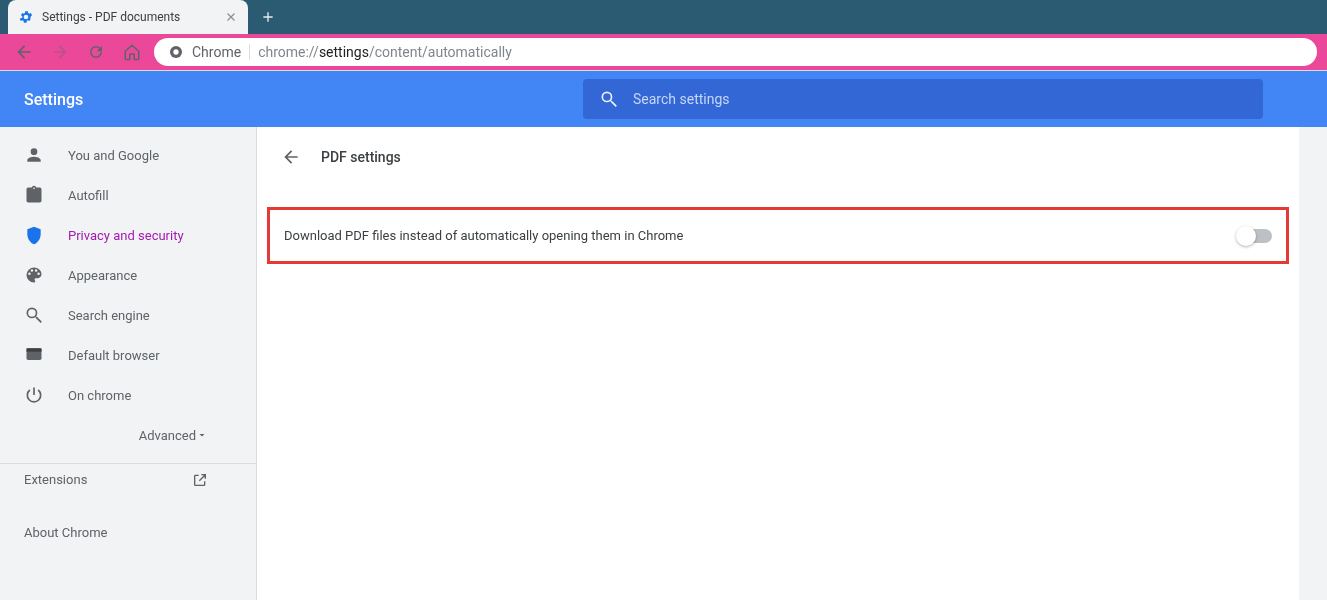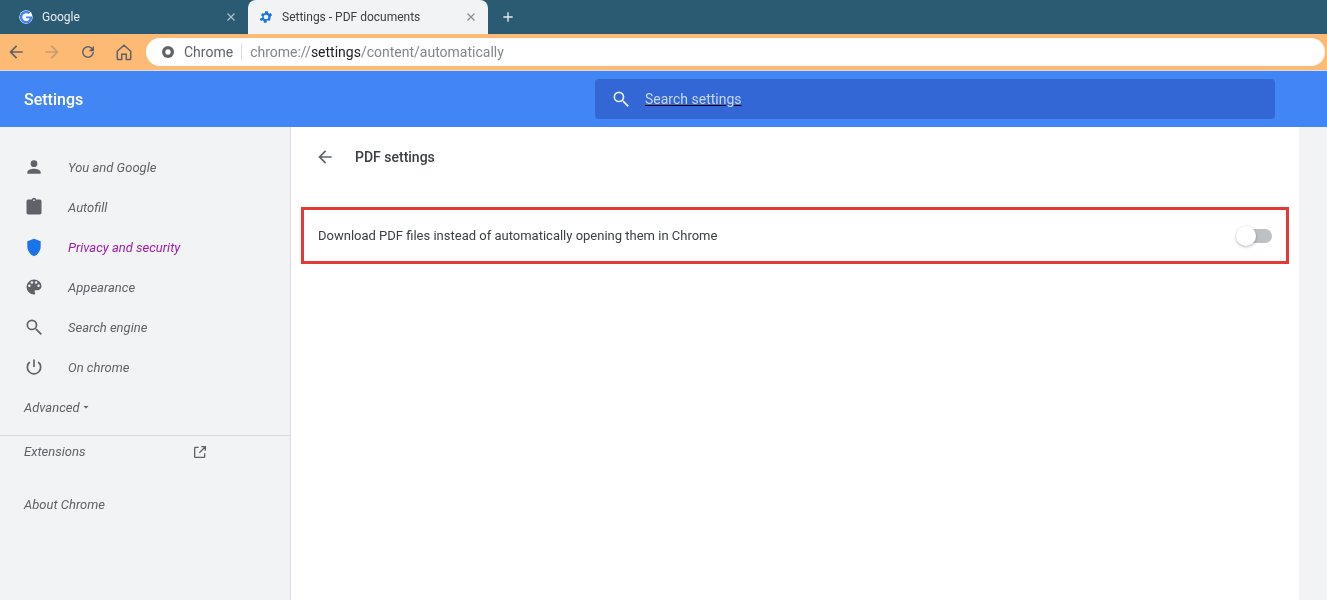--- a/index.html
+++ b/index.html
@@ -11,78 +11,64 @@
 .tab.inactive { background: #2b5b73; color: #e8eaed; }
 .tab.active { background: #f1f3f4; color: #3c4043; margin-top: 40px; }
 .tab .favicon { width: 16px; height: 16px; margin-right: 8px; flex-shrink: 0; }
 .tab .title { flex: 1; white-space: nowrap; overflow: hidden; text-overflow: ellipsis; }
 .tab .close { width: 14px; height: 14px; margin-left: 6px; opacity: 0.7; cursor: pointer; }
 .tab.inactive .close { color: #e8eaed; }
 .tab.active .close { color: #5f6368; }
 .new-tab { width: 28px; height: 28px; display: flex; align-items: center; justify-content: center; color: #e8eaed; margin-left: 6px; margin-bottom: 3px; cursor: pointer; border-radius: 4px; }
 
 
-.address-bar { height: 37px; background: #fdba74; display: flex; align-items: center; padding: 0 2px; gap: 8px; border-bottom: 1px solid #dadce0; }
+.address-bar { height: 37px; background: #ec4899; display: flex; align-items: center; padding: 0 10px; gap: 8px; border-bottom: 1px solid #dadce0; }
 .nav-btn { width: 28px; height: 28px; display: flex; align-items: center; justify-content: center; color: #5f6368; cursor: pointer; border-radius: 50%; }
 .nav-btn.disabled { opacity: 0.35; cursor: default; }
 .omnibox { flex: 1; height: 28px; background: #fff; border-radius: 14px; display: flex; align-items: center; padding: 0 14px; font-size: 14px; color: #5f6368; gap: 8px; max-width: 1200px; }
 .omnibox .site-icon { width: 16px; height: 16px; color: #5f6368; }
 .omnibox .site-label { color: #5f6368; }
 .omnibox .sep { width: 1px; height: 16px; background: #dadce0; }
 .omnibox .url { color: #80868b; }
 .omnibox .url .bold { color: #202124; }
 
 
 .settings-header { height: 56px; background: #4285f4; display: flex; align-items: center; padding: 0 24px; }
 .settings-title { color: #fff; font-size: 16px; font-weight: 500; }
-.search-box { margin-left: auto; margin-right: 28px; width: 680px; height: 40px; background: #3367d6; border-radius: 4px; display: flex; align-items: center; padding: 0 16px; gap: 14px; text-decoration: underline; }
+.search-box { margin-left: auto; margin-right: 40px; width: 680px; height: 40px; background: #3367d6; border-radius: 4px; display: flex; align-items: center; padding: 0 16px; gap: 14px; }
 .search-box .icon { color: #fff; opacity: 0.9; }
 .search-box input { background: transparent; border: none; outline: none; color: #fff; font-size: 14px; flex: 1; }
 .search-box input::placeholder { color: #c5d6f7; }
 
 
 .content { display: flex; height: calc(100% - 127px); }
-.sidebar { width: 290px; background: #f1f3f4; padding-top: 20px; font-style: italic; }
+.sidebar { width: 256px; background: #f1f3f4; padding-top: 8px; }
 .side-item { height: 40px; display: flex; align-items: center; padding-left: 24px; gap: 24px; font-size: 13px; color: #5f6368; cursor: pointer; }
 .side-item.active { color: #a21caf; }
 .side-item .icon { width: 20px; height: 20px; display: flex; align-items: center; justify-content: center; }
 .side-divider { height: 1px; background: #dadce0; margin: 8px 0; }
-.side-advanced { height: 40px; display: flex; align-items: center; padding: 0 24px; font-size: 13px; color: #5f6368; cursor: pointer; justify-content: flex-start; width: 232px; }
+.side-advanced { height: 40px; display: flex; align-items: center; padding: 0 24px; font-size: 13px; color: #5f6368; cursor: pointer; justify-content: flex-end; width: 232px; }
 .side-ext { height: 40px; display: flex; align-items: flex-start; padding: 0 24px; font-size: 13px; color: #5f6368; cursor: pointer; justify-content: space-between; width: 232px; }
 
 .main { flex: 1; background: #fff; border-left: 1px solid #dadce0; margin-right: 28px; padding: 20px 24px; }
 .page-head { display: flex; align-items: center; gap: 20px; margin-bottom: 40px; }
 .back-arrow { color: #5f6368; cursor: pointer; width: 20px; height: 20px; }
 .page-title { font-size: 14px; color: #3c4043; font-weight: 500; }
 
 .option-row { border: 3px solid #e53935; padding: 18px 14px; display: flex; align-items: center; justify-content: space-between; margin: 16px -14px; }
 .option-label { font-size: 13px; color: #3c4043; }
 .toggle { width: 34px; height: 14px; background: #bdc1c6; border-radius: 7px; position: relative; cursor: pointer; }
 .toggle::after { content: ''; position: absolute; left: -2px; top: -3px; width: 20px; height: 20px; background: #fff; border-radius: 50%; box-shadow: 0 1px 3px rgba(0,0,0,0.3); }
 
 svg { display: block; }
 </style>
 </head>
 <body>
 
 <div class="tab-bar">
-  <div class="tab inactive">
-    <span class="favicon">
-      <svg viewBox="0 0 24 24" width="16" height="16">
-          <circle cx="12" cy="12" r="10" fill="#fff"></circle>
-          <path fill="#4285F4" d="M21.35 11.1h-9.18v2.92h5.35c-.23 1.4-1.7 4.1-5.35 4.1-3.22 0-5.85-2.66-5.85-5.95s2.63-5.95 5.85-5.95c1.83 0 3.06.78 3.76 1.45l2.56-2.47C16.73 3.67 14.6 2.7 12.17 2.7 6.98 2.7 2.77 6.9 2.77 12.1s4.2 9.4 9.4 9.4c5.43 0 9.02-3.8 9.02-9.17 0-.62-.07-1.08-.16-1.55z"></path>
-        </svg>
-    </span>
-    <span class="title">Google</span>
-    <span class="close">
-      <svg viewBox="0 0 24 24" width="14" height="14">
-          <path stroke="currentColor" stroke-width="2" d="M6 6l12 12M18 6L6 18"></path>
-        </svg>
-    </span>
-  </div>
   <div class="tab active">
     <span class="favicon">
       <svg viewBox="0 0 24 24" width="16" height="16" fill="#1a73e8">
           <path d="M19.14 12.94a7.07 7.07 0 000-1.88l2.03-1.58-2-3.46-2.39.96a7.03 7.03 0 00-1.62-.94l-.36-2.54h-4l-.36 2.54c-.58.24-1.12.55-1.62.94l-2.39-.96-2 3.46 2.03 1.58a7.07 7.07 0 000 1.88L2.43 14.5l2 3.46 2.39-.96c.5.39 1.04.7 1.62.94l.36 2.54h4l.36-2.54c.58-.24 1.12-.55 1.62-.94l2.39.96 2-3.46-2.03-1.56zM12 15.5A3.5 3.5 0 1112 8.5a3.5 3.5 0 010 7z"></path>
         </svg>
     </span>
     <span class="title">Settings - PDF documents</span>
     <span class="close">
       <svg viewBox="0 0 24 24" width="14" height="14">
           <path stroke="currentColor" stroke-width="2" d="M6 6l12 12M18 6L6 18"></path>
@@ -181,20 +167,29 @@
     <div class="side-item">
       <span class="icon">
           <svg viewBox="0 0 24 24" width="20" height="20" fill="#5f6368">
             <path d="M15.5 14h-.79l-.28-.27a6.47 6.47 0 001.57-4.23 6.5 6.5 0 10-6.5 6.5 6.47 6.47 0 004.23-1.57l.27.28v.79L20 21.49 21.49 20 15.5 14zm-6 0A4.5 4.5 0 1114 9.5 4.5 4.5 0 019.5 14z"></path>
           </svg>
         </span>
       <span>Search engine</span>
     </div>
     <div class="side-item">
       <span class="icon">
+          <svg viewBox="0 0 24 24" width="20" height="20" fill="#5f6368">
+            <rect x="3" y="4" width="18" height="14" rx="2"></rect>
+            <rect x="3" y="4" width="18" height="4" fill="#3c4043"></rect>
+          </svg>
+        </span>
+      <span>Default browser</span>
+    </div>
+    <div class="side-item">
+      <span class="icon">
           <svg viewBox="0 0 24 24" width="20" height="20" fill="none" stroke="#5f6368" stroke-width="2">
             <path d="M12 3v9M7 6a8 8 0 1010 0"></path>
           </svg>
         </span>
       <span>On chrome</span>
     </div>
     <div class="side-advanced">
       <span>Advanced</span>
       <span>
           <svg viewBox="0 0 24 24" width="12" height="12" fill="#5f6368">

